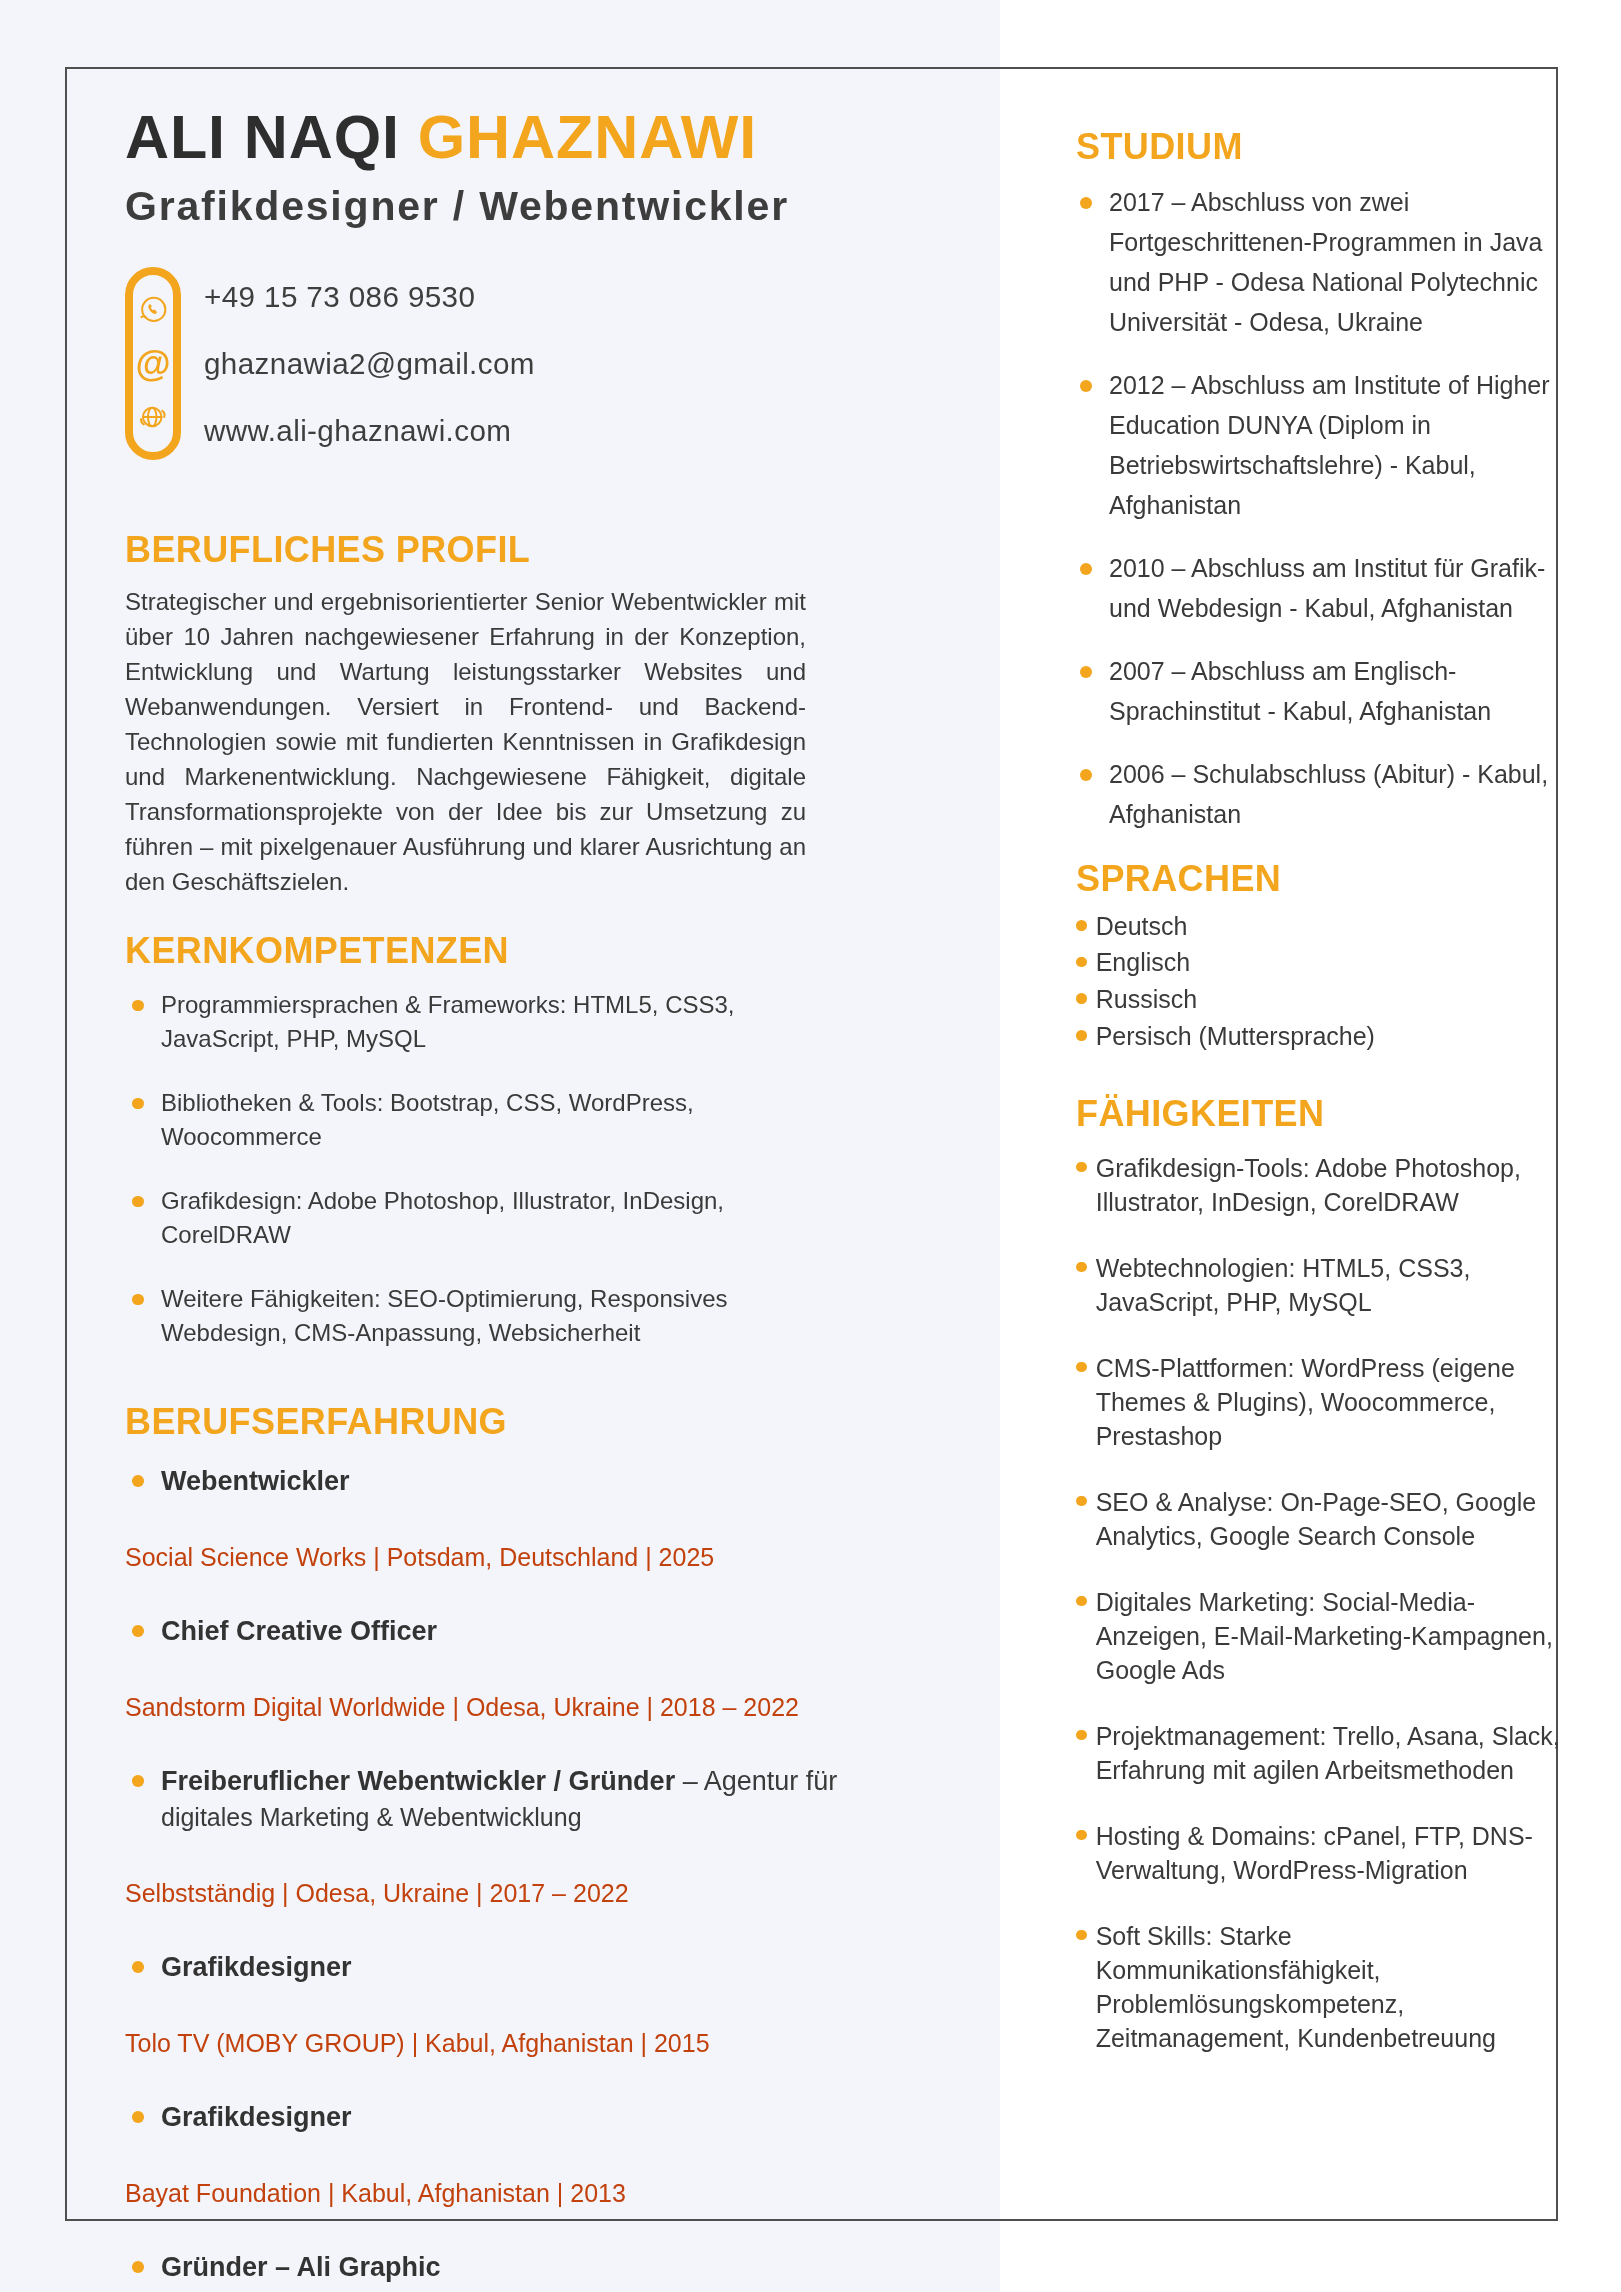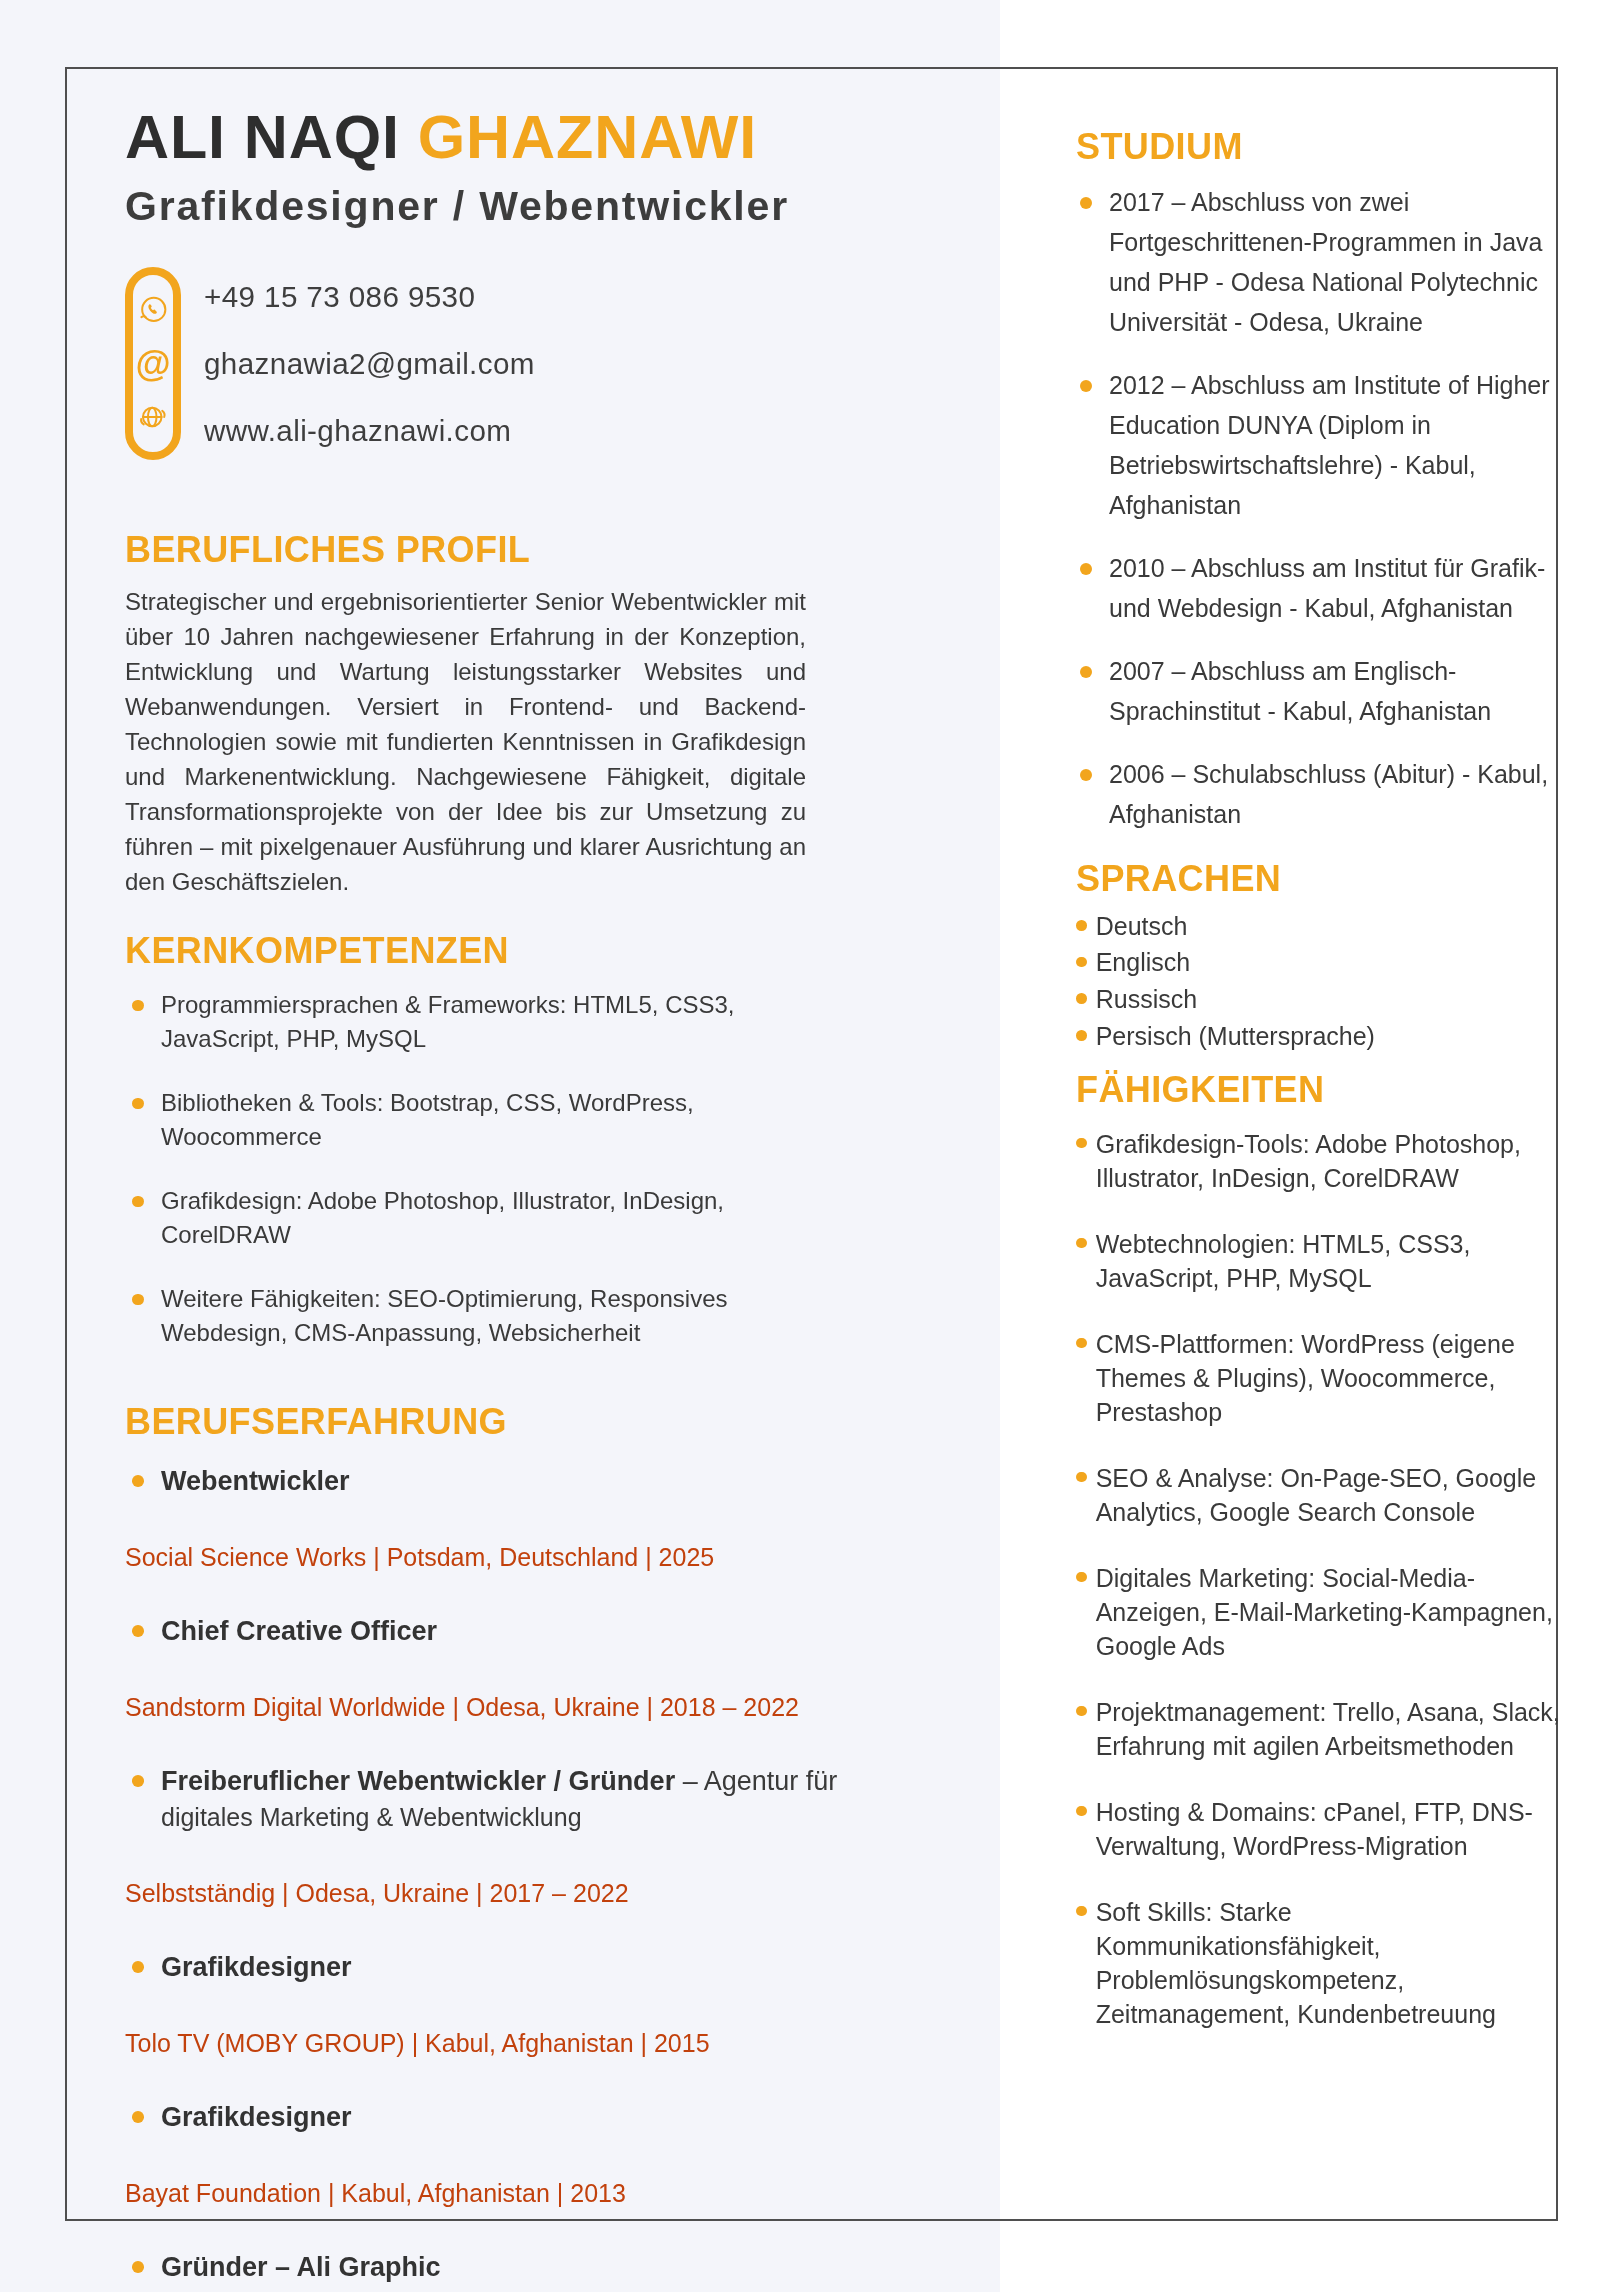--- a/index.html
+++ b/index.html
@@ -71,21 +71,21 @@
   .xp-meta{font-size:25px;line-height:36px;color:#c2410c;margin-top:40px;}
   
   .right-col{position:absolute;left:1076px;top:125px;width:502px;}
   .stud-list{margin-top:14.3px;}
   .stud-item{position:relative;padding-left:33px;font-size:25px;line-height:40px;margin-bottom:23px;}
   .stud-item .dot{left:3.6px;top:14.3px;width:12.5px;height:12.5px;}
   .h-sprachen{margin-top:21.5px;}
   .lang-list{margin-top:12.5px;}
   .lang-item{position:relative;padding-left:19.7px;font-size:25px;line-height:26px;margin-bottom:10.7px;}
   .lang-item .dot{left:0;top:7.2px;width:10.7px;height:10.7px;}
-  .h-faeh{margin-top:19px;}
+  .h-faeh{margin-top:43px;}
   .skill-list{margin-top:16px;}
   .skill-item{position:relative;padding-left:19.7px;font-size:25px;line-height:34px;margin-bottom:32px;}
   .skill-item .dot{left:0;top:10.7px;width:10.7px;height:10.7px;}
   svg .stroke{stroke:#F2A51D;fill:none;stroke-width:2.6;stroke-linecap:round;stroke-linejoin:round;}
   svg .fill{fill:#F2A51D;}
 </style>
 </head>
 <body>
 
 <div class="bg-right"></div>

